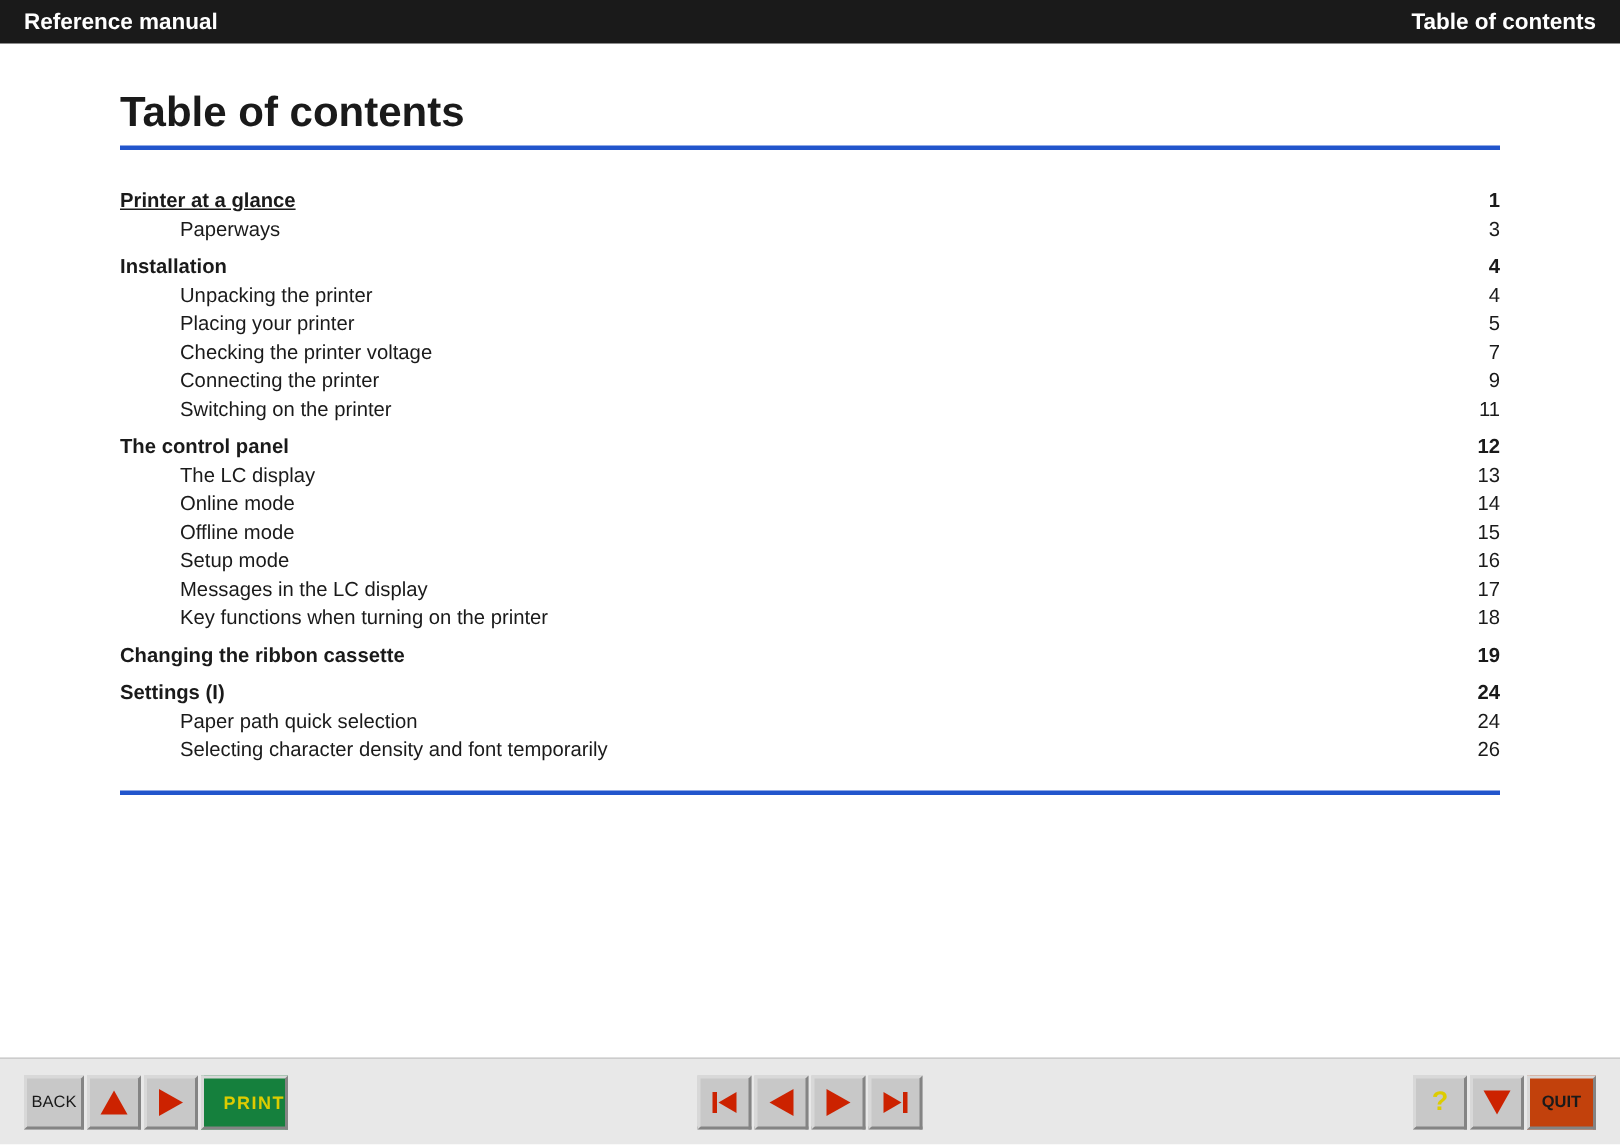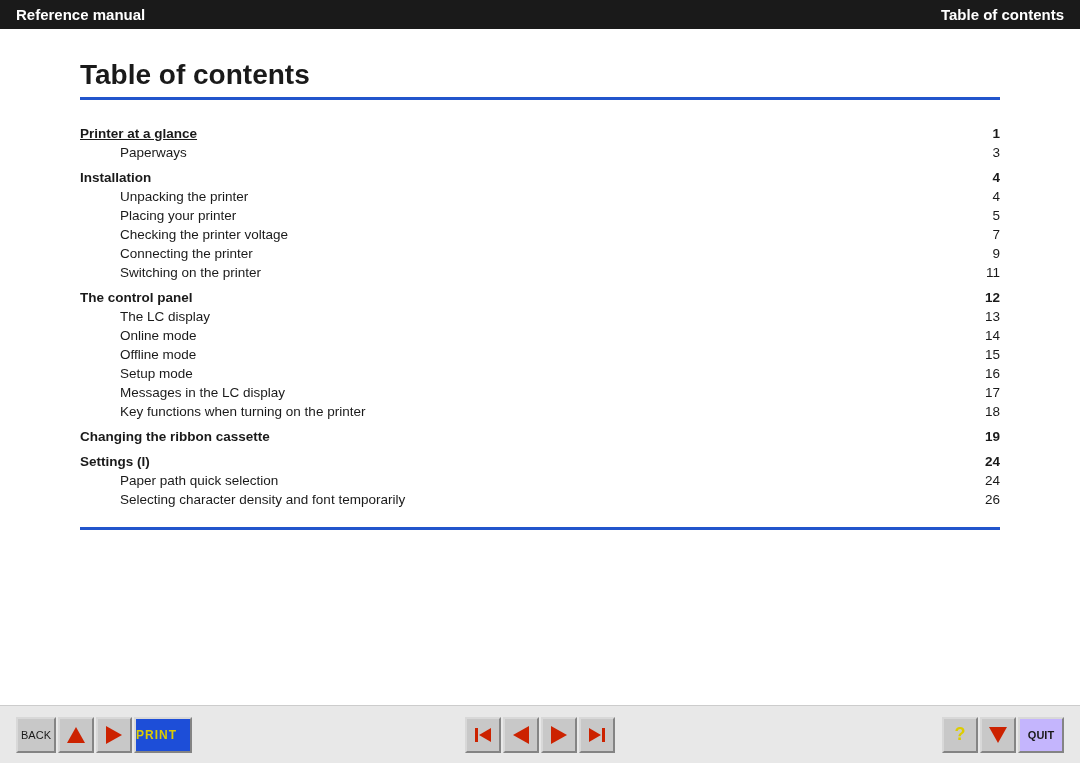--- a/index.html
+++ b/index.html
@@ -174,40 +174,40 @@
       cursor: pointer;
       font-size: 11px;
       font-weight: normal;
       color: #1a1a1a;
     }
 
     
     .print-btn {
       display: inline-flex;
       align-items: center;
-      justify-content: flex-start;
+      justify-content: flex-end;
       width: 58px;
       height: 36px;
-      background: #1d4ed8;
+      background: #15803d;
       border: 2px outset #d8d8d8;
       cursor: pointer;
       font-size: 12px;
       font-weight: bold;
       color: #ddcc00;
       letter-spacing: 1px;
     }
 
     
     .quit-btn {
       display: inline-flex;
       align-items: center;
       justify-content: center;
       width: 46px;
       height: 36px;
-      background: #c4b5fd;
+      background: #c2410c;
       border: 2px outset #d8d8d8;
       cursor: pointer;
       font-size: 11px;
       font-weight: bold;
       color: #1a1a1a;
     }
 
     
     .help-btn {
       display: inline-flex;

